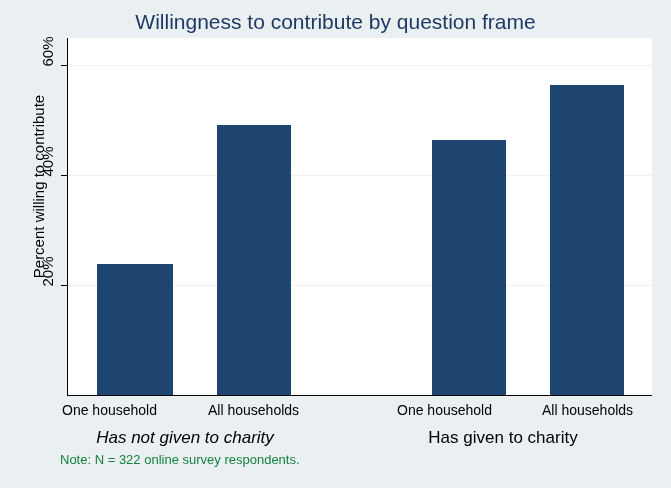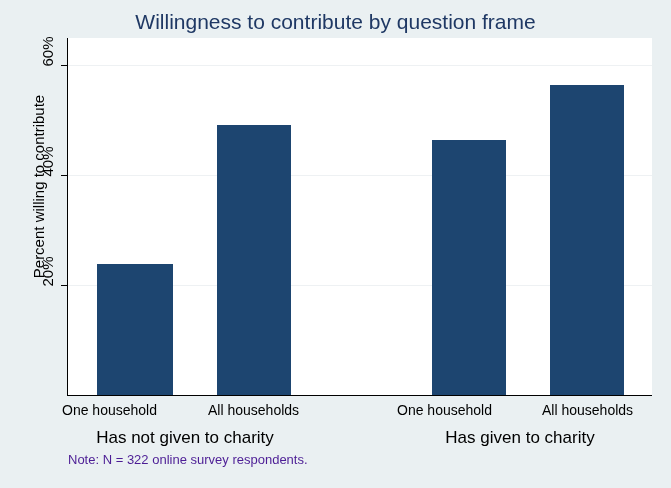--- a/index.html
+++ b/index.html
@@ -105,24 +105,24 @@
   .group-label {
     position: absolute;
     font-size: 17px;
     color: #000000;
     text-align: center;
     white-space: nowrap;
     top: 428px;
   }
   #note {
     position: absolute;
-    left: 68px;
+    left: 60px;
     top: 452px;
     font-size: 13px;
-    color: #4c1d95;
+    color: #15803d;
     white-space: nowrap;
   }
 </style>
 </head>
 <body>
 
 <div id="figure">
 
   <div id="chart-title">Willingness to contribute by question frame</div>
 
@@ -148,18 +148,18 @@
   </div>
 
   <div id="axis-left"></div>
   <div id="axis-bottom"></div>
 
   <div class="xtick-label" style="left:62px; width:90px;">One household</div>
   <div class="xtick-label" style="left:208px; width:96px;">All households</div>
   <div class="xtick-label" style="left:397px; width:90px;">One household</div>
   <div class="xtick-label" style="left:542px; width:96px;">All households</div>
 
-  <div class="group-label" style="left:60px; width:250px;">Has not given to charity</div>
-  <div class="group-label" style="left:400px; width:240px;">Has given to charity</div>
+  <div class="group-label" style="left:60px; width:250px;font-style:italic;">Has not given to charity</div>
+  <div class="group-label" style="left:383px; width:240px;">Has given to charity</div>
 
   <div id="note">Note: N = 322 online survey respondents.</div>
 
 </div>
 
 </body></html>

